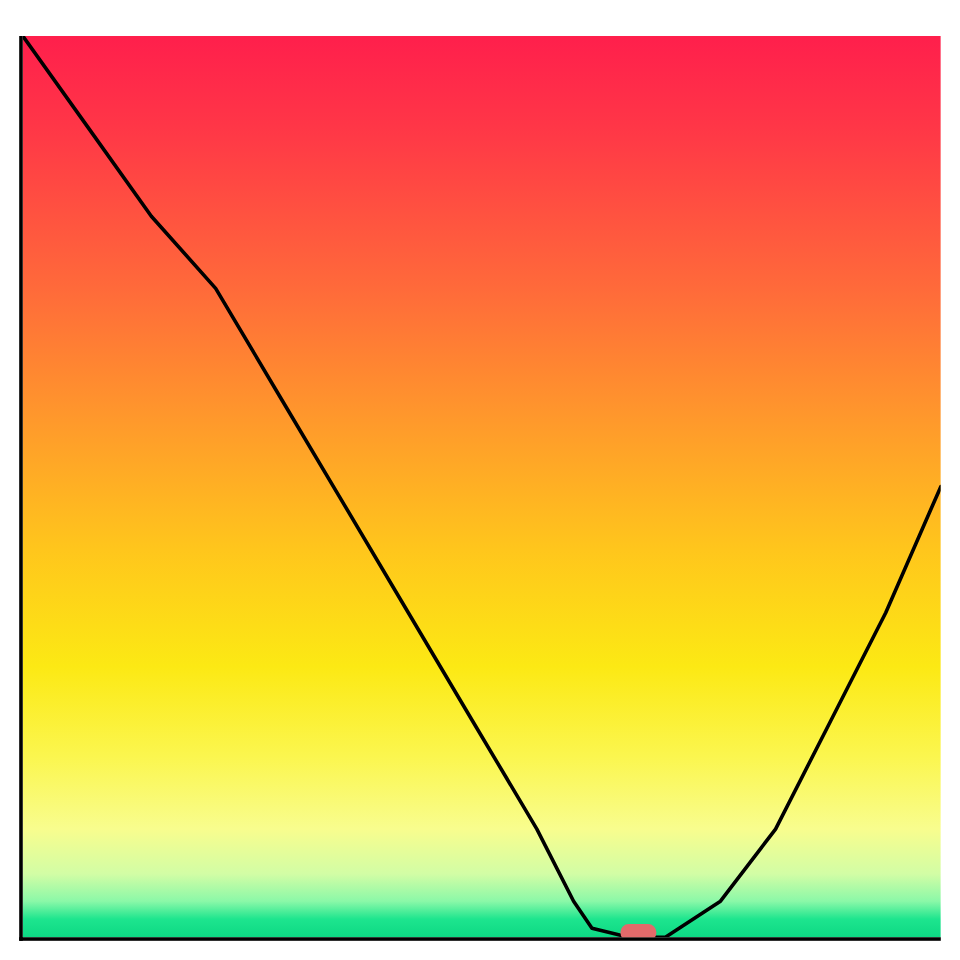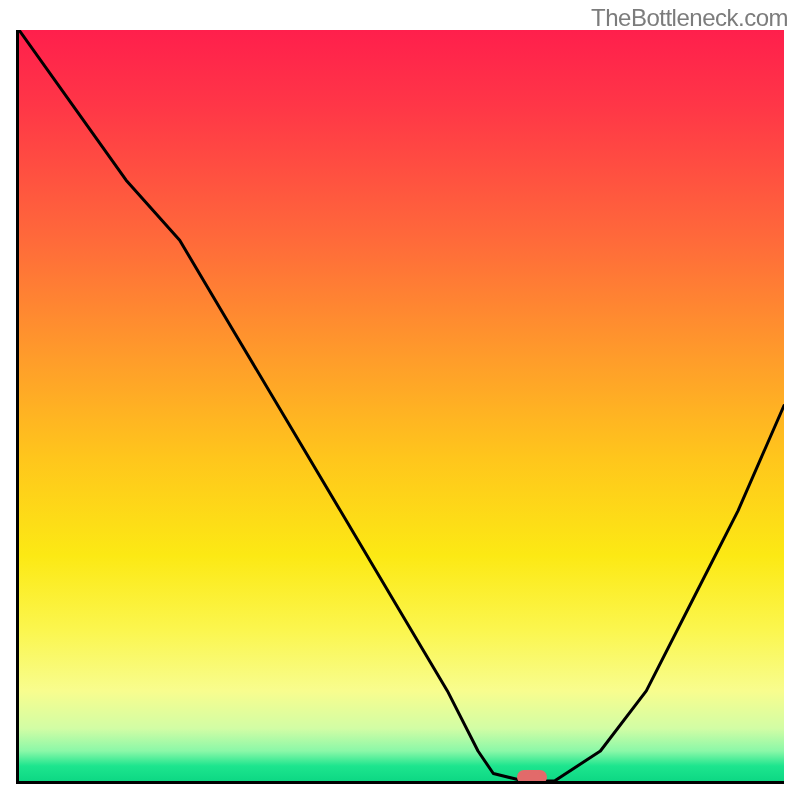--- a/index.html
+++ b/index.html
@@ -72,21 +72,20 @@
     border-radius: 7px;
     background: #e26a6a;
     transform: translate(-50%, -50%);
   }
 </style>
 </head>
 <body>
 
 <div class="container">
 
-  <div class="watermark">TheBottleneck.com</div>
 
   <div class="plot-frame">
     <div class="gradient-bg"></div>
 
     <svg class="curve-svg" viewBox="0 0 765 751" preserveAspectRatio="none">
       <path id="curve-path" fill="none" stroke="#000" stroke-width="3" stroke-linejoin="round" stroke-linecap="round" d="M0.0 0.0 L53.6 75.1 L107.1 150.2 L160.7 210.3 L214.2 300.4 L267.8 390.5 L321.3 480.6 L374.8 570.8 L428.4 660.9 L459.0 721.0 L474.3 743.5 L504.9 751.0 L535.5 751.0 L581.4 721.0 L627.3 660.9 L673.2 570.8 L719.1 480.6 L765.0 375.5 "></path>
     </svg>
 
     <div id="marker" class="marker" style="left: 512.55px; top: 747px;"></div>
   </div>

